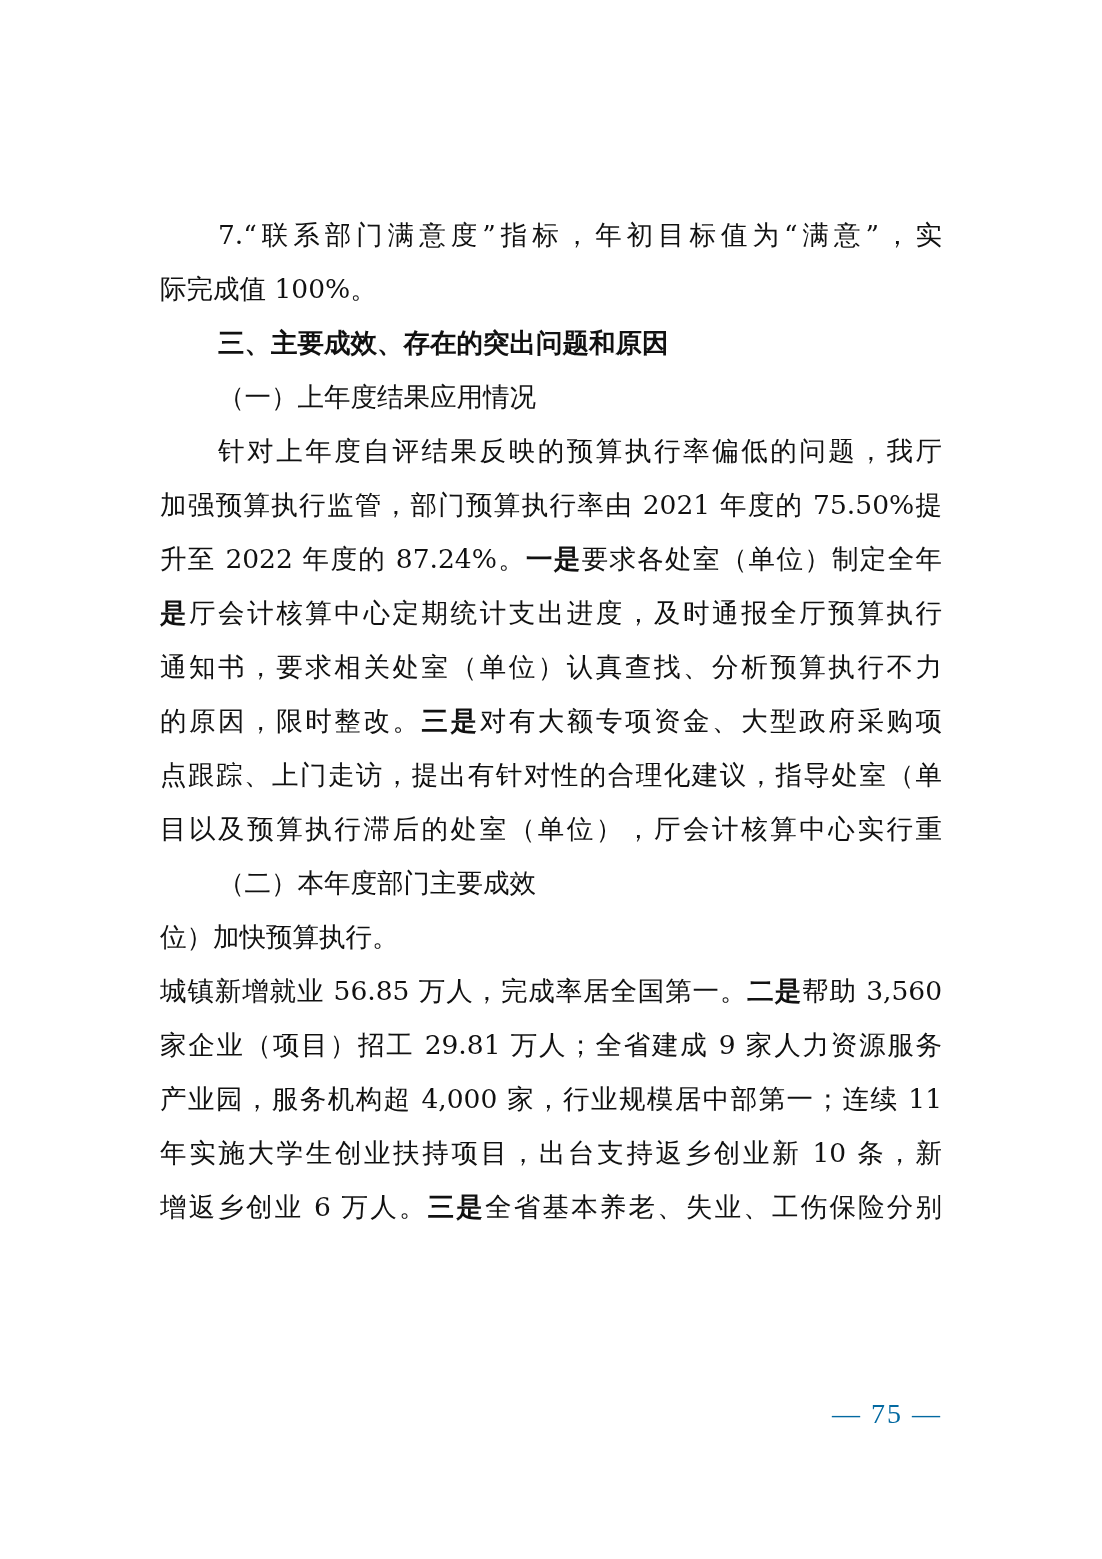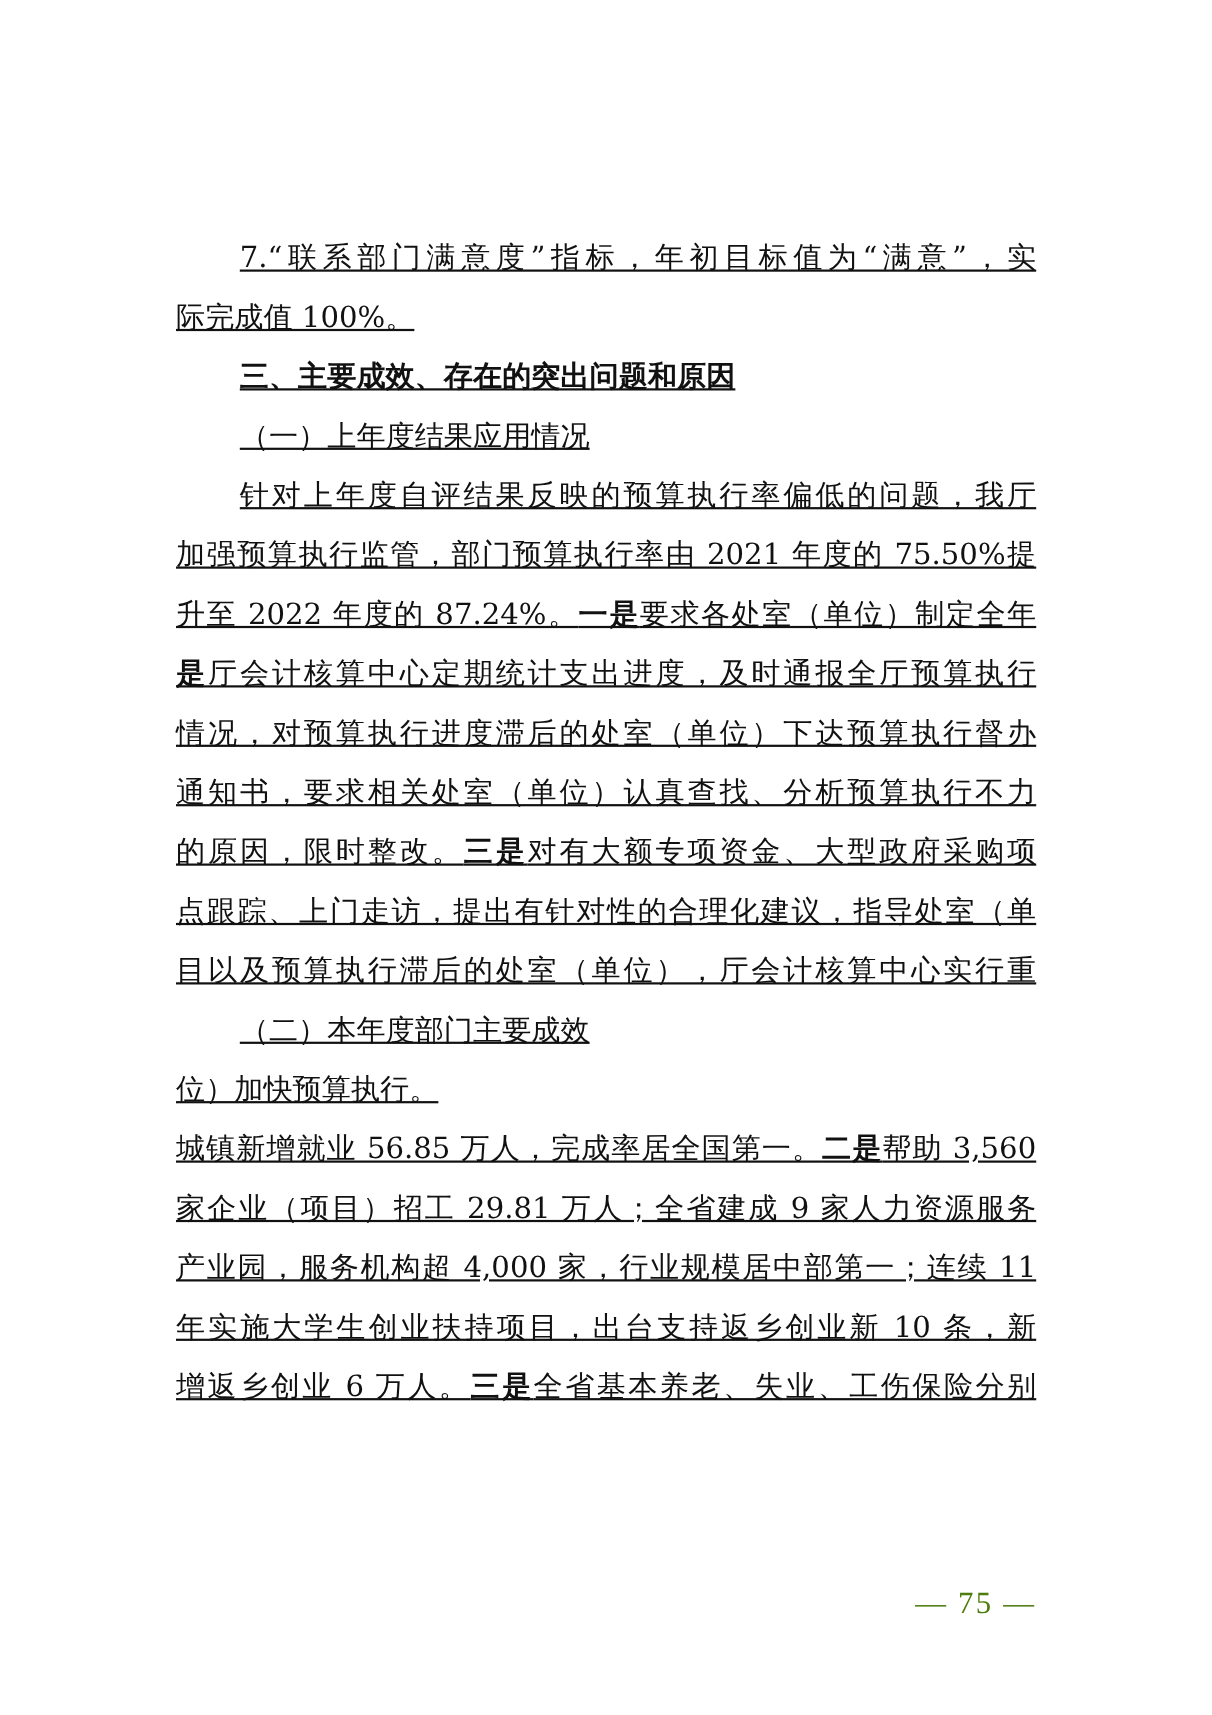--- a/index.html
+++ b/index.html
@@ -8,51 +8,50 @@
       position: absolute; left: 0; top: 0; width: 1102px; height: 1559px; background: #ffffff;
     }
     .text {
       position: absolute; left: 160px; top: 208px; width: 782px;
       font-family: "DejaVu Serif", "Liberation Serif", serif;
       font-size: 26.5px; line-height: 54px; color: #111111;
       text-align: justify; text-align-last: auto;
     }
     .line {
       display: block; height: 54px; white-space: nowrap;
-      text-align-last: justify; text-align: justify; text-decoration: underline;
+      text-align-last: justify; text-align: justify;
     }
     .line.last { text-align-last: left; }
     .indent { padding-left: 58px; }
     .heading { font-family: "DejaVu Sans", "Liberation Sans", sans-serif; font-weight: bold; text-align-last: left; }
     .subheading { text-align-last: left; }
     b { font-family: "DejaVu Sans", "Liberation Sans", sans-serif; font-weight: bold; margin-top: 32px; }
     .page-number {
       position: absolute; right: 160px; top: 1398px;
       font-family: "Liberation Serif", "DejaVu Serif", serif;
-      font-size: 28px; color: #4d7c0f; letter-spacing: 2px; margin-top: 44px;
+      font-size: 28px; color: #0369a1; letter-spacing: 2px;
     }
   </style>
 </head>
 <body>
 
 <div class="page">
   <div class="text">
 
     <span class="line indent">7.“联系部门满意度”指标，年初目标值为“满意”，实</span>
     <span class="line last">际完成值 100%。</span>
 
     <span class="line indent heading">三、主要成效、存在的突出问题和原因</span>
 
     <span class="line indent subheading">（一）上年度结果应用情况</span>
 
     <span class="line indent"><span>针对上年度自评结果反映的预算执行率偏低的问题，我厅</span></span>
     <span class="line"><span>加强预算执行监管，部门预算执行率由 2021 年度的 75.50%提</span></span>
     <span class="line"><span>升至 2022 年度的 87.24%。</span><b>一是</b><span>要求各处室（单位）制定全年</span></span>
     <span class="line"><b>是</b><span>厅会计核算中心定期统计支出进度，及时通报全厅预算执行</span></span>
-    <span class="line"><span>情况，对预算执行进度滞后的处室（单位）下达预算执行督办</span></span>
     <span class="line"><span>通知书，要求相关处室（单位）认真查找、分析预算执行不力</span></span>
     <span class="line"><span>的原因，限时整改。</span><b>三是</b><span>对有大额专项资金、大型政府采购项</span></span>
     <span class="line"><span>点跟踪、上门走访，提出有针对性的合理化建议，指导处室（单</span></span>
     <span class="line"><span>目以及预算执行滞后的处室（单位），厅会计核算中心实行重</span></span>
     <span class="line indent subheading">（二）本年度部门主要成效</span>
 
     <span class="line last"><span>位）加快预算执行。</span></span>
 
     <span class="line"><span>城镇新增就业 56.85 万人，完成率居全国第一。</span><b>二是</b><span>帮助 3,560</span></span>
     <span class="line"><span>家企业（项目）招工 29.81 万人；全省建成 9 家人力资源服务</span></span>

